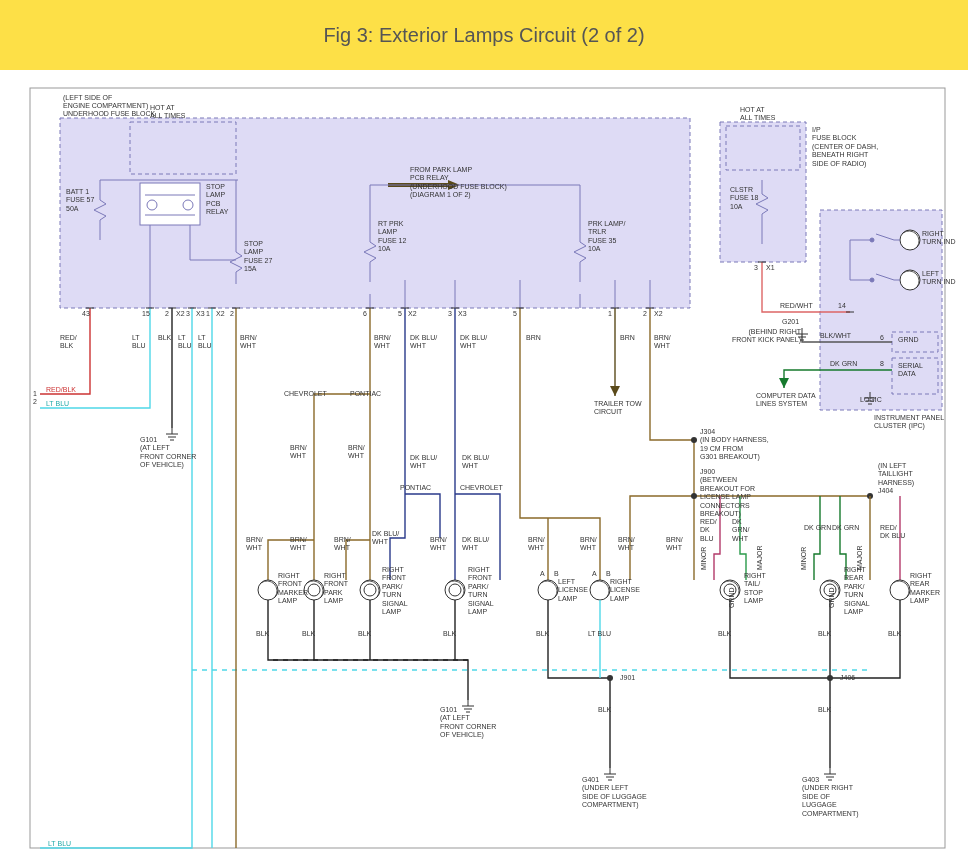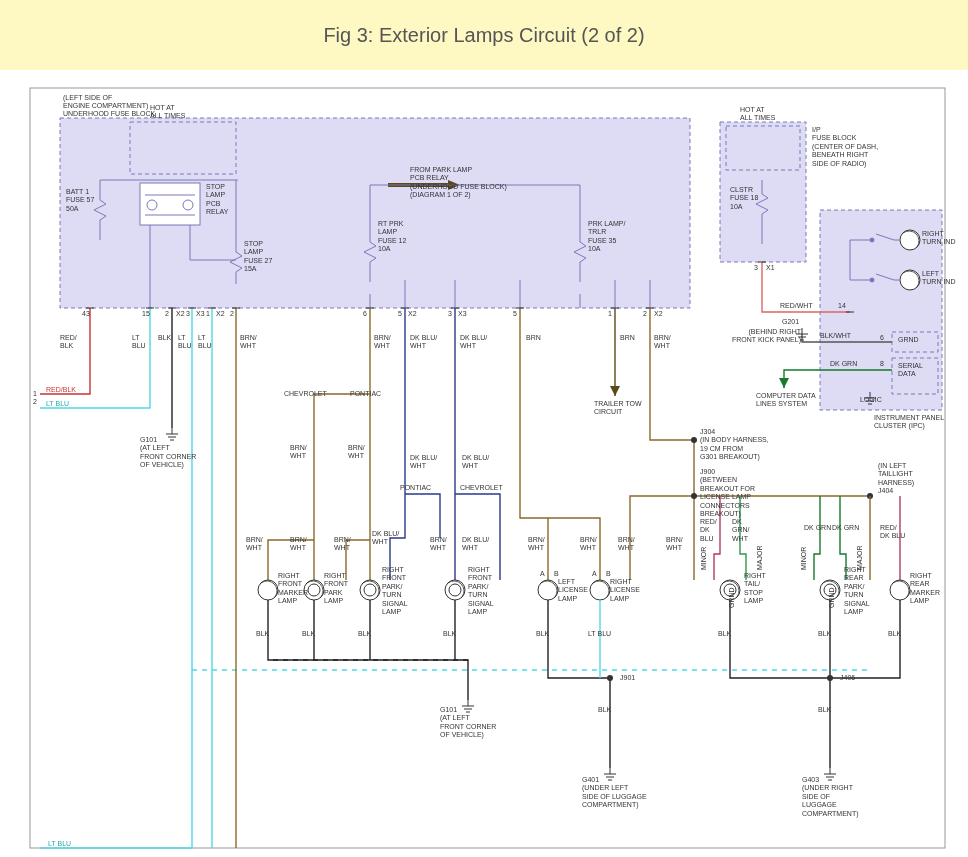--- a/index.html
+++ b/index.html
@@ -1,16 +1,16 @@
 <!DOCTYPE html>
 <html><head>
 <meta charset="utf-8">
 <style>
   html,body{margin:0;padding:0;background:#fff;font-family:Arial,Helvetica,sans-serif;color:#333}
-  .titlebar{background:#fef9c3;height:70px;width:968px;display:flex;align-items:center;justify-content:center;font-size:20px;color:#555}
+  .titlebar{background:#fde047;height:70px;width:968px;display:flex;align-items:center;justify-content:center;font-size:20px;color:#555}
   .canvas-wrap{width:968px;height:787px;position:relative;overflow:hidden}
   svg{display:block}
   .box{fill:#dedbf5;stroke:#7a78b8;stroke-width:1;stroke-dasharray:4 3}
   .wire{fill:none;stroke-width:1.4}
   .wire-thin{fill:none;stroke-width:1}
   .lbl-sm{font-size:6px;fill:#333}
   .lamp{fill:#fff;stroke:#333;stroke-width:1}
   .lamp-arc{fill:none;stroke:#333;stroke-width:0.8}
   .gnd{stroke:#333;stroke-width:1;fill:none}
   .arrow{fill:#5a4a1a}

